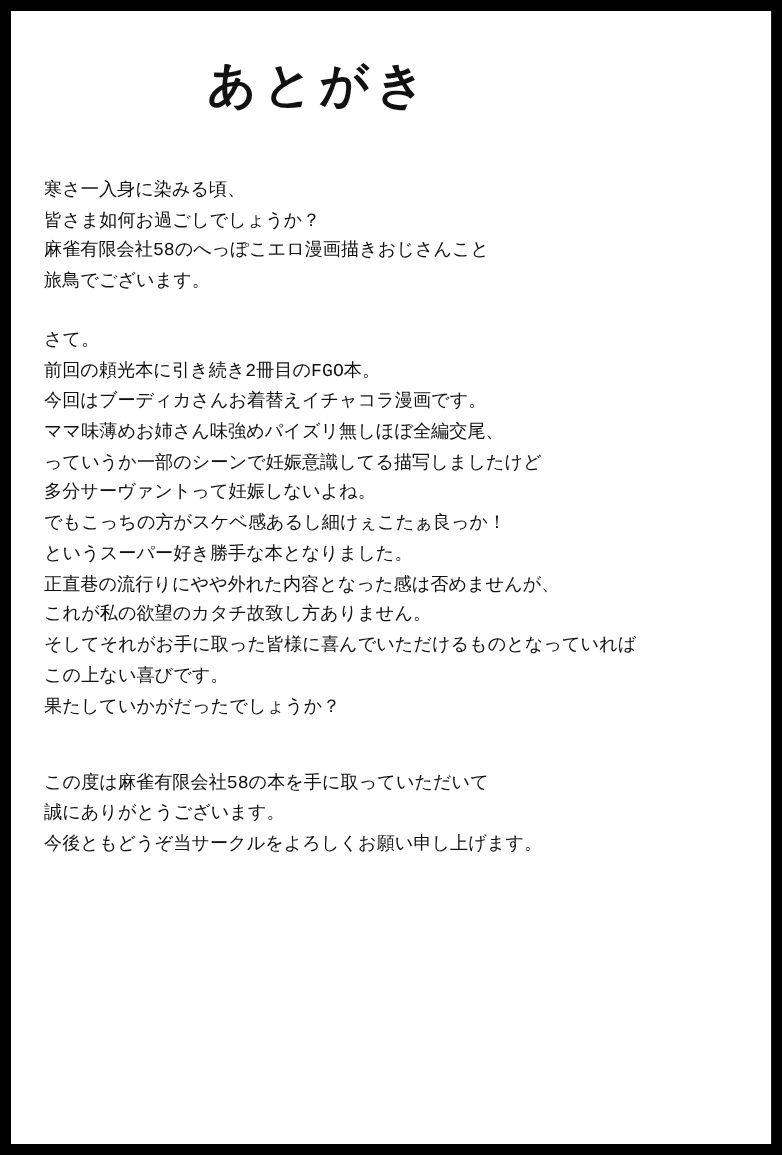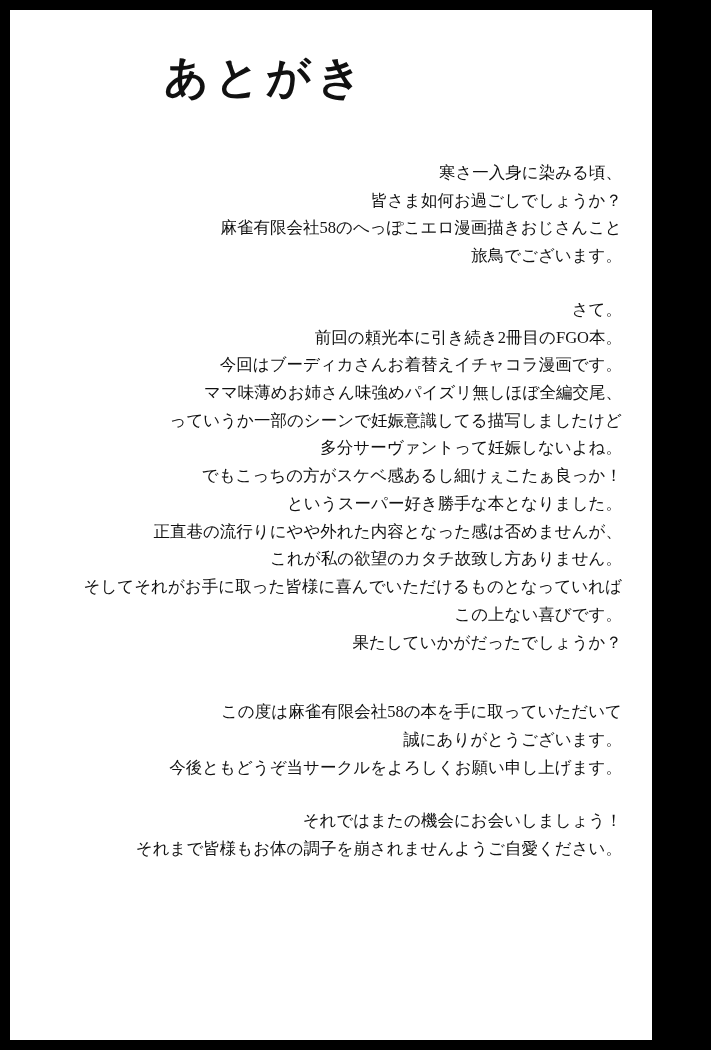--- a/index.html
+++ b/index.html
@@ -10,42 +10,42 @@
   body {
     width: 711px;
     height: 1050px;
     overflow: hidden;
     font-family: "Liberation Serif", serif;
   }
   .page {
     position: absolute;
     left: 10px;
     top: 10px;
-    width: 642px;
+    width: 691px;
     height: 1030px;
     background: #ffffff;
     box-sizing: border-box;
   }
   .title {
     text-align: center;
     font-family: "DejaVu Serif", serif;
     font-size: 44px;
     font-weight: bold;
     letter-spacing: 6px;
     color: #111111;
     margin-top: 38px;
     margin-left: -130px;
   }
   .body-area {
     margin-top: 52px;
     padding: 0 30px;
   }
   .para {
-    text-align: right;
-    font-family: Liberation Serif, serif;
+    text-align: left;
+    font-family: Liberation Mono, monospace;
     font-size: 16.5px;
     line-height: 1.68;
     color: #111111;
     margin: 0 0 26px 0;
     white-space: pre-line;
   }
   .para.gap-big {
     margin-bottom: 42px;
   }
 </style>
@@ -68,16 +68,14 @@
 でもこっちの方がスケベ感あるし細けぇこたぁ良っか！
 というスーパー好き勝手な本となりました。
 正直巷の流行りにやや外れた内容となった感は否めませんが、
 これが私の欲望のカタチ故致し方ありません。
 そしてそれがお手に取った皆様に喜んでいただけるものとなっていれば
 この上ない喜びです。
 果たしていかがだったでしょうか？</p>
     <p class="para">この度は麻雀有限会社58の本を手に取っていただいて
 誠にありがとうございます。
 今後ともどうぞ当サークルをよろしくお願い申し上げます。</p>
-    <p class="para">それではまたの機会にお会いしましょう！
-それまで皆様もお体の調子を崩されませんようご自愛ください。</p>
   </div>
 </div>
 
 </body></html>

